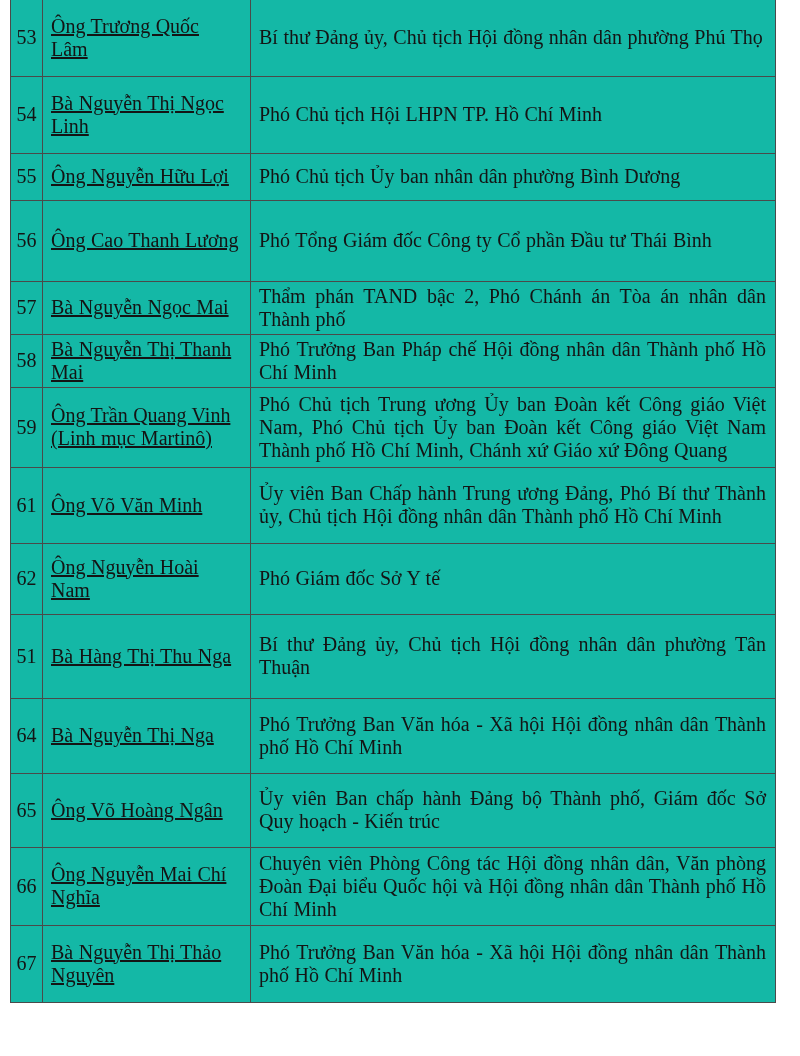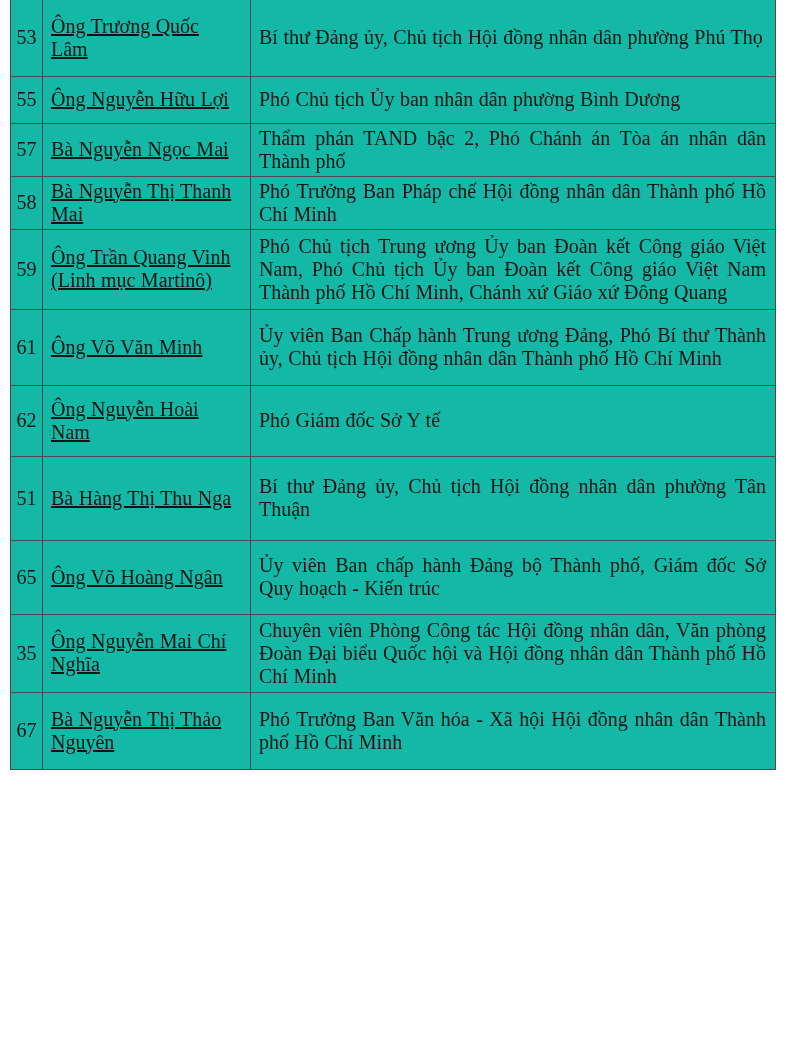--- a/index.html
+++ b/index.html
@@ -58,24 +58,34 @@
       <col style="width:32px">
       <col style="width:208px">
       <col style="width:525px">
     </colgroup>
     <tbody>
         <tr style="height: 76px;">
           <td class="cell-no">53</td>
           <td class="cell-name">Ông Trương Quốc Lâm</td>
           <td class="cell-pos">Bí thư Đảng ủy, Chủ tịch Hội đồng nhân dân phường Phú Thọ</td>
         </tr>
+        <tr style="height: 77px;">
+          <td class="cell-no">54</td>
+          <td class="cell-name">Bà Nguyễn Thị Ngọc Linh</td>
+          <td class="cell-pos">Phó Chủ tịch Hội LHPN TP. Hồ Chí Minh</td>
+        </tr>
         <tr style="height: 47px; margin-left: 36px;">
           <td class="cell-no">55</td>
           <td class="cell-name">Ông Nguyễn Hữu Lợi</td>
           <td class="cell-pos">Phó Chủ tịch Ủy ban nhân dân phường Bình Dương</td>
+        </tr>
+        <tr style="height: 81px;">
+          <td class="cell-no">56</td>
+          <td class="cell-name">Ông Cao Thanh Lương</td>
+          <td class="cell-pos">Phó Tổng Giám đốc Công ty Cổ phần Đầu tư Thái Bình</td>
         </tr>
         <tr style="height: 37px;">
           <td class="cell-no">57</td>
           <td class="cell-name">Bà Nguyễn Ngọc Mai</td>
           <td class="cell-pos">Thẩm phán TAND bậc 2, Phó Chánh án Tòa án nhân dân Thành phố</td>
         </tr>
         <tr style="height: 48px;">
           <td class="cell-no">58</td>
           <td class="cell-name">Bà Nguyễn Thị Thanh Mai</td>
           <td class="cell-pos">Phó Trưởng Ban Pháp chế Hội đồng nhân dân Thành phố Hồ Chí Minh</td>
@@ -93,27 +103,32 @@
         <tr style="height: 71px;">
           <td class="cell-no">62</td>
           <td class="cell-name">Ông Nguyễn Hoài Nam</td>
           <td class="cell-pos">Phó Giám đốc Sở Y tế</td>
         </tr>
         <tr style="height: 84px;">
           <td class="cell-no">51</td>
           <td class="cell-name">Bà Hàng Thị Thu Nga</td>
           <td class="cell-pos">Bí thư Đảng ủy, Chủ tịch Hội đồng nhân dân phường Tân Thuận</td>
         </tr>
+        <tr style="height: 75px;">
+          <td class="cell-no">64</td>
+          <td class="cell-name">Bà Nguyễn Thị Nga</td>
+          <td class="cell-pos">Phó Trưởng Ban Văn hóa - Xã hội Hội đồng nhân dân Thành phố Hồ Chí Minh</td>
+        </tr>
         <tr style="height: 74px;">
           <td class="cell-no">65</td>
           <td class="cell-name">Ông Võ Hoàng Ngân</td>
           <td class="cell-pos">Ủy viên Ban chấp hành Đảng bộ Thành phố, Giám đốc Sở Quy hoạch - Kiến trúc</td>
         </tr>
         <tr style="height: 78px;">
-          <td class="cell-no">35</td>
+          <td class="cell-no">66</td>
           <td class="cell-name">Ông Nguyễn Mai Chí Nghĩa</td>
           <td class="cell-pos">Chuyên viên Phòng Công tác Hội đồng nhân dân, Văn phòng Đoàn Đại biểu Quốc hội và Hội đồng nhân dân Thành phố Hồ Chí Minh</td>
         </tr>
         <tr style="height: 77px;">
           <td class="cell-no">67</td>
           <td class="cell-name">Bà Nguyễn Thị Thảo Nguyên</td>
           <td class="cell-pos">Phó Trưởng Ban Văn hóa - Xã hội Hội đồng nhân dân Thành phố Hồ Chí Minh</td>
         </tr>
       </tbody>
   </table>

